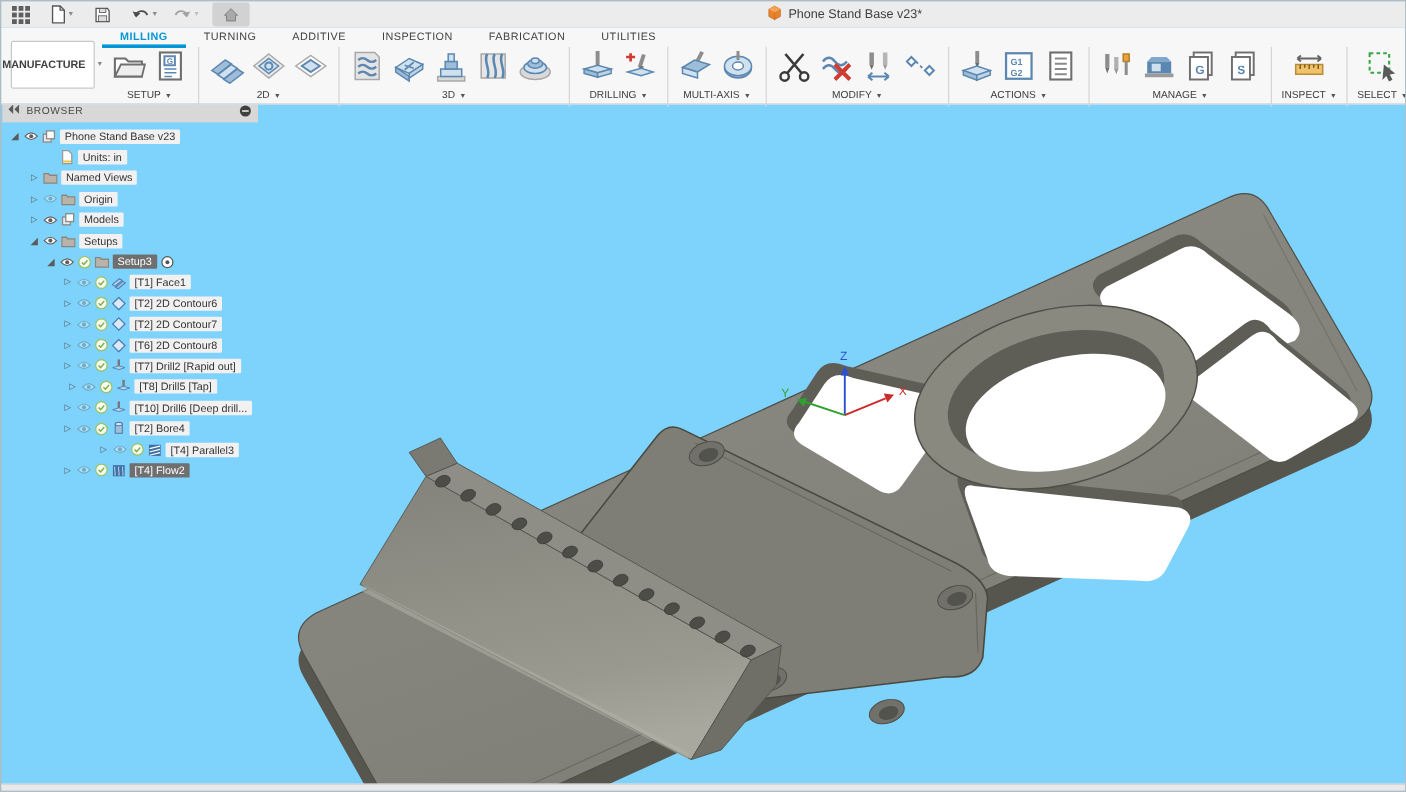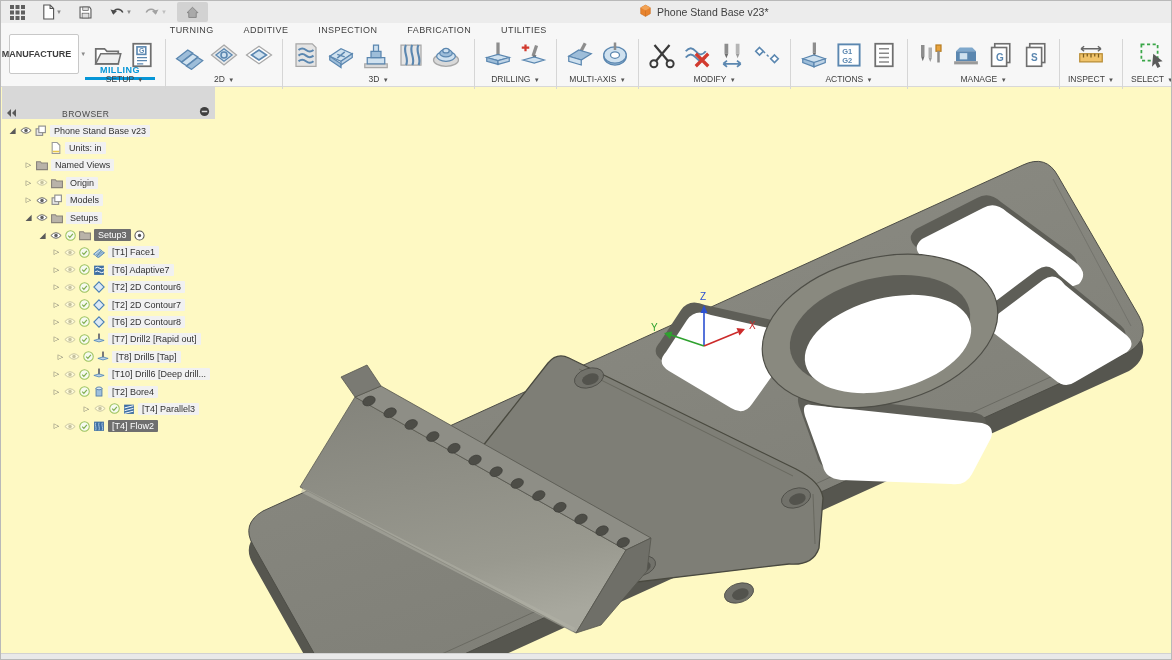--- a/index.html
+++ b/index.html
@@ -1,48 +1,48 @@
 <!DOCTYPE html>
 <html><head>
 <meta charset="utf-8">
 <style>
   html,body{margin:0;padding:0;}
-  .app{position:relative;width:1172px;height:660px;overflow:hidden;background:#fef9c3;
+  .app{position:relative;width:1172px;height:660px;overflow:hidden;background:#7dd3fc;
        border:1px solid #b9b9b9;box-sizing:border-box;font-family:"Liberation Sans",sans-serif;
        -webkit-font-smoothing:antialiased;}
   
   .topbar{position:absolute;left:0;top:0;width:100%;height:22px;background:#ececec;
           display:flex;align-items:center;z-index:20;}
   .tb-ico{display:flex;align-items:center;justify-content:center;height:20px;padding:0 4px;cursor:default;}
   .tb-ico svg{display:block;}
   .caret{font-size:6px;color:#8a8a8a;margin-left:1px;}
   .home-box{background:#d2d2d2;border-radius:2px;margin-left:6px;padding:0 8px;height:20px;}
   .doc-title{position:absolute;left:638px;top:0;height:22px;display:flex;align-items:center;gap:5px;
              font-size:10.5px;color:#404040;}
   
   .ribbon{position:absolute;left:0;top:22px;width:100%;height:63px;background:#f7f7f7;
           border-bottom:1px solid #d8d8d8;z-index:19;}
   .ws-btn{position:absolute;left:8px;top:11px;width:68px;height:38px;background:#fff;
           border:1px solid #c8c8c8;border-radius:2px;font-size:9px;font-weight:bold;color:#3f3f3f;
           display:flex;align-items:center;justify-content:center;gap:8px;cursor:pointer;}
   .tabs{position:absolute;left:84px;top:0;height:15px;display:flex;}
   .tab{padding:2px 15px 0 15px;font-size:9px;letter-spacing:.4px;color:#3f3f3f;cursor:pointer;
        border-bottom:3px solid transparent;height:12px;}
-  .tab.active{color:#0696d7;font-weight:bold;border-bottom-color:#0696d7;margin-top:40px;}
+  .tab.active{color:#0696d7;font-weight:bold;border-bottom-color:#0696d7;}
   .toolbar{position:absolute;left:84px;top:16px;height:46px;display:flex;align-items:flex-start;}
   .tb-group{display:flex;flex-direction:column;align-items:center;padding:0 7px;}
   .tb-icons{display:flex;gap:5px;height:32px;align-items:center;}
   .tb-icons .ric{display:flex;align-items:center;justify-content:center;cursor:pointer;}
   .tb-label{font-size:8.5px;color:#3d3d3d;margin-top:3px;white-space:nowrap;}
   .tb-label .caret{font-size:6px;color:#555;}
   .tb-div{width:1px;background:#d6d6d6;height:50px;margin:0 1px;}
   
   .browser{position:absolute;left:1px;top:86px;width:213px;z-index:10;font-size:9px;color:#333;}
-  .br-head{height:32px;background:#d8d8d8;display:flex;align-items:flex-end;padding:0 5px;
-           color:#4a4a4a;font-size:8.5px;letter-spacing:.5px;gap:40px;}
+  .br-head{height:15px;background:#d8d8d8;display:flex;align-items:flex-start;padding:0 5px;
+           color:#4a4a4a;font-size:8.5px;letter-spacing:.5px;}
   .br-head .spacer{flex:1;}
   .tree{padding-top:3px;}
   .t-row{height:17.4px;display:flex;align-items:center;gap:3px;cursor:default;}
   .arr{width:9px;text-align:center;font-size:7px;color:#5a5a5a;cursor:pointer;flex:none;}
   .arr.open{font-size:8px;}
   .chip{background:#f1f1f1;padding:1px 4px;border-radius:1px;white-space:nowrap;color:#333;}
   .chip.sel{background:#6f6f6f;color:#fff;}
   .t-ico{flex:none;display:flex;align-items:center;cursor:pointer;}
   .dim{opacity:.35;}
   
@@ -654,42 +654,20 @@
             </svg>
           </span>
           <span class="t-ico">
             <svg width="11" height="11" viewBox="0 0 12 12">
               <circle cx="6" cy="6" r="5.2" fill="#f6faef" stroke="#9bc25f" stroke-width="1.1"></circle>
               <path d="M3.5,6.2 L5.3,8 L8.6,4.2" fill="none" stroke="#7fae4e" stroke-width="1.3"></path>
             </svg>
           </span>
           <span class="t-ico">
             <svg width="12" height="12" viewBox="0 0 11 11">
-              <rect x="1" y="1.5" width="9" height="8.5" fill="#3f6fa3"></rect>
-              <path d="M2,3.8 q2,-1.6 4,0 t4,0 M2,7.2 q2,-1.6 4,0 t4,0" fill="none" stroke="#fff" stroke-width=".9"></path>
-            </svg>
-          </span>
-          <span class="chip">[T6] Adaptive7</span>
-        </div>
-        <div class="t-row" style="padding-left: 50px;">
-          <span class="arr">▷</span>
-          <span class="t-ico dim">
-            <svg width="12" height="9" viewBox="0 0 14 10">
-              <path d="M1,5 Q7,-1.5 13,5 Q7,11.5 1,5 Z" fill="#fff" stroke="#5f5f5f" stroke-width="1.1"></path>
-              <circle cx="7" cy="5" r="2" fill="#5f5f5f"></circle>
-            </svg>
-          </span>
-          <span class="t-ico">
-            <svg width="11" height="11" viewBox="0 0 12 12">
-              <circle cx="6" cy="6" r="5.2" fill="#f6faef" stroke="#9bc25f" stroke-width="1.1"></circle>
-              <path d="M3.5,6.2 L5.3,8 L8.6,4.2" fill="none" stroke="#7fae4e" stroke-width="1.3"></path>
-            </svg>
-          </span>
-          <span class="t-ico">
-            <svg width="12" height="12" viewBox="0 0 11 11">
               <path d="M5.5,0.8 L10.2,5.5 L5.5,10.2 L0.8,5.5 Z" fill="#dce9f5" stroke="#4a7fb5" stroke-width="1"></path>
             </svg>
           </span>
           <span class="chip">[T2] 2D Contour6</span>
         </div>
         <div class="t-row" style="padding-left: 50px;">
           <span class="arr">▷</span>
           <span class="t-ico dim">
             <svg width="12" height="9" viewBox="0 0 14 10">
               <path d="M1,5 Q7,-1.5 13,5 Q7,11.5 1,5 Z" fill="#fff" stroke="#5f5f5f" stroke-width="1.1"></path>

